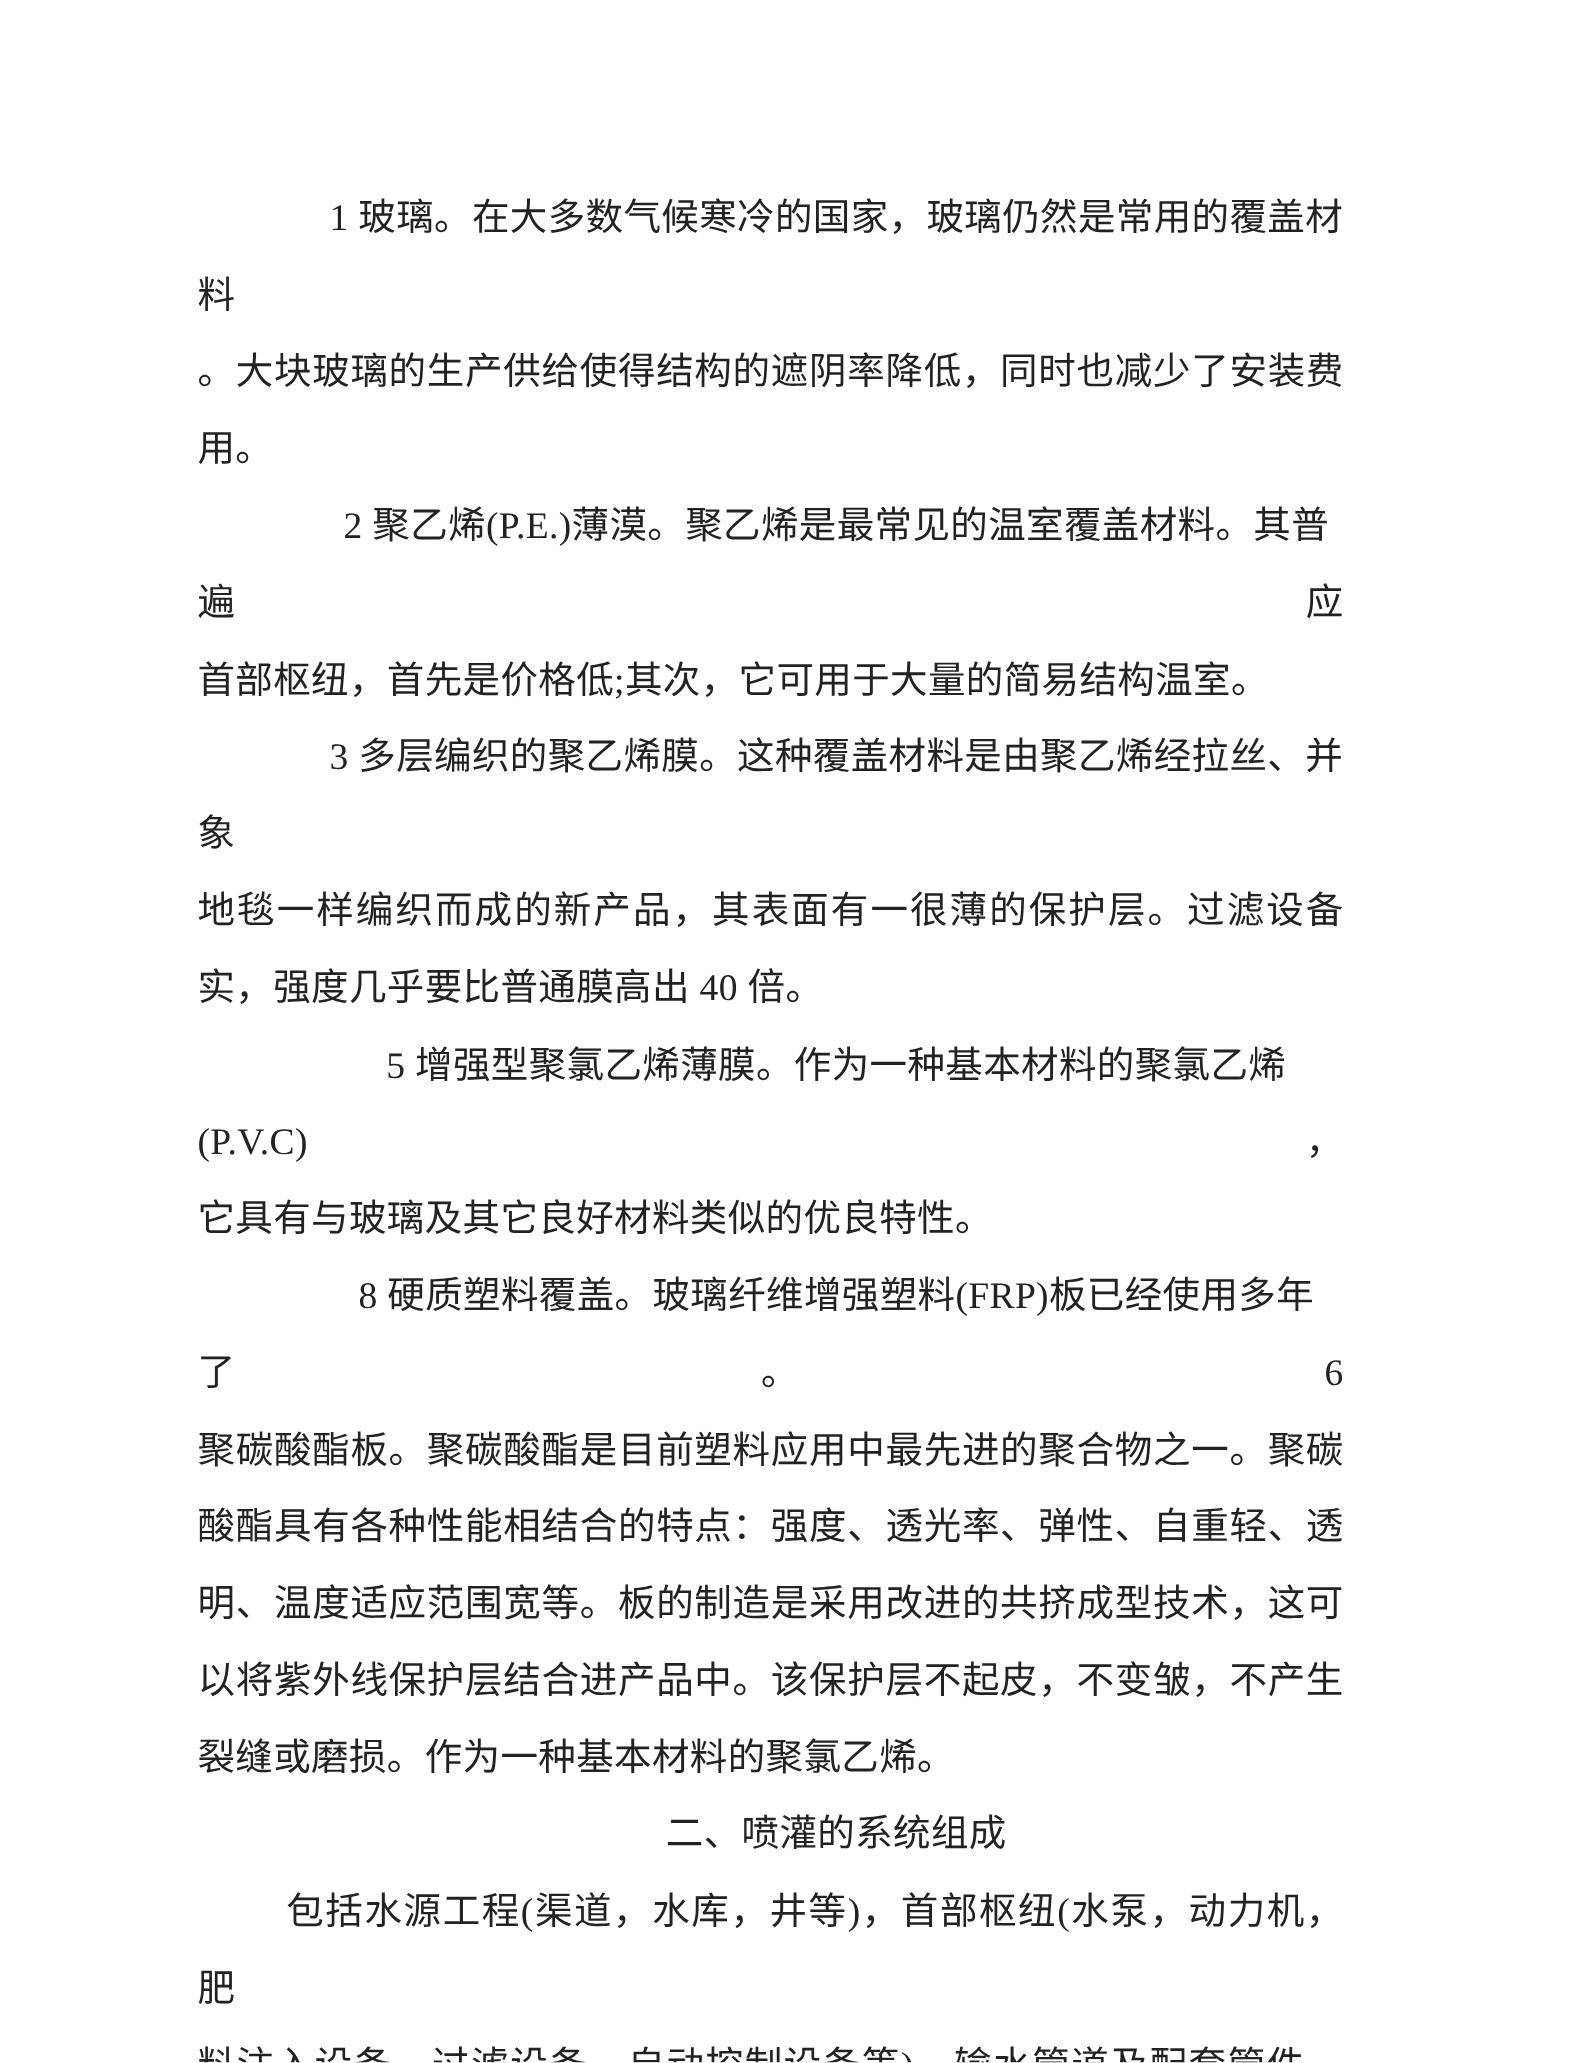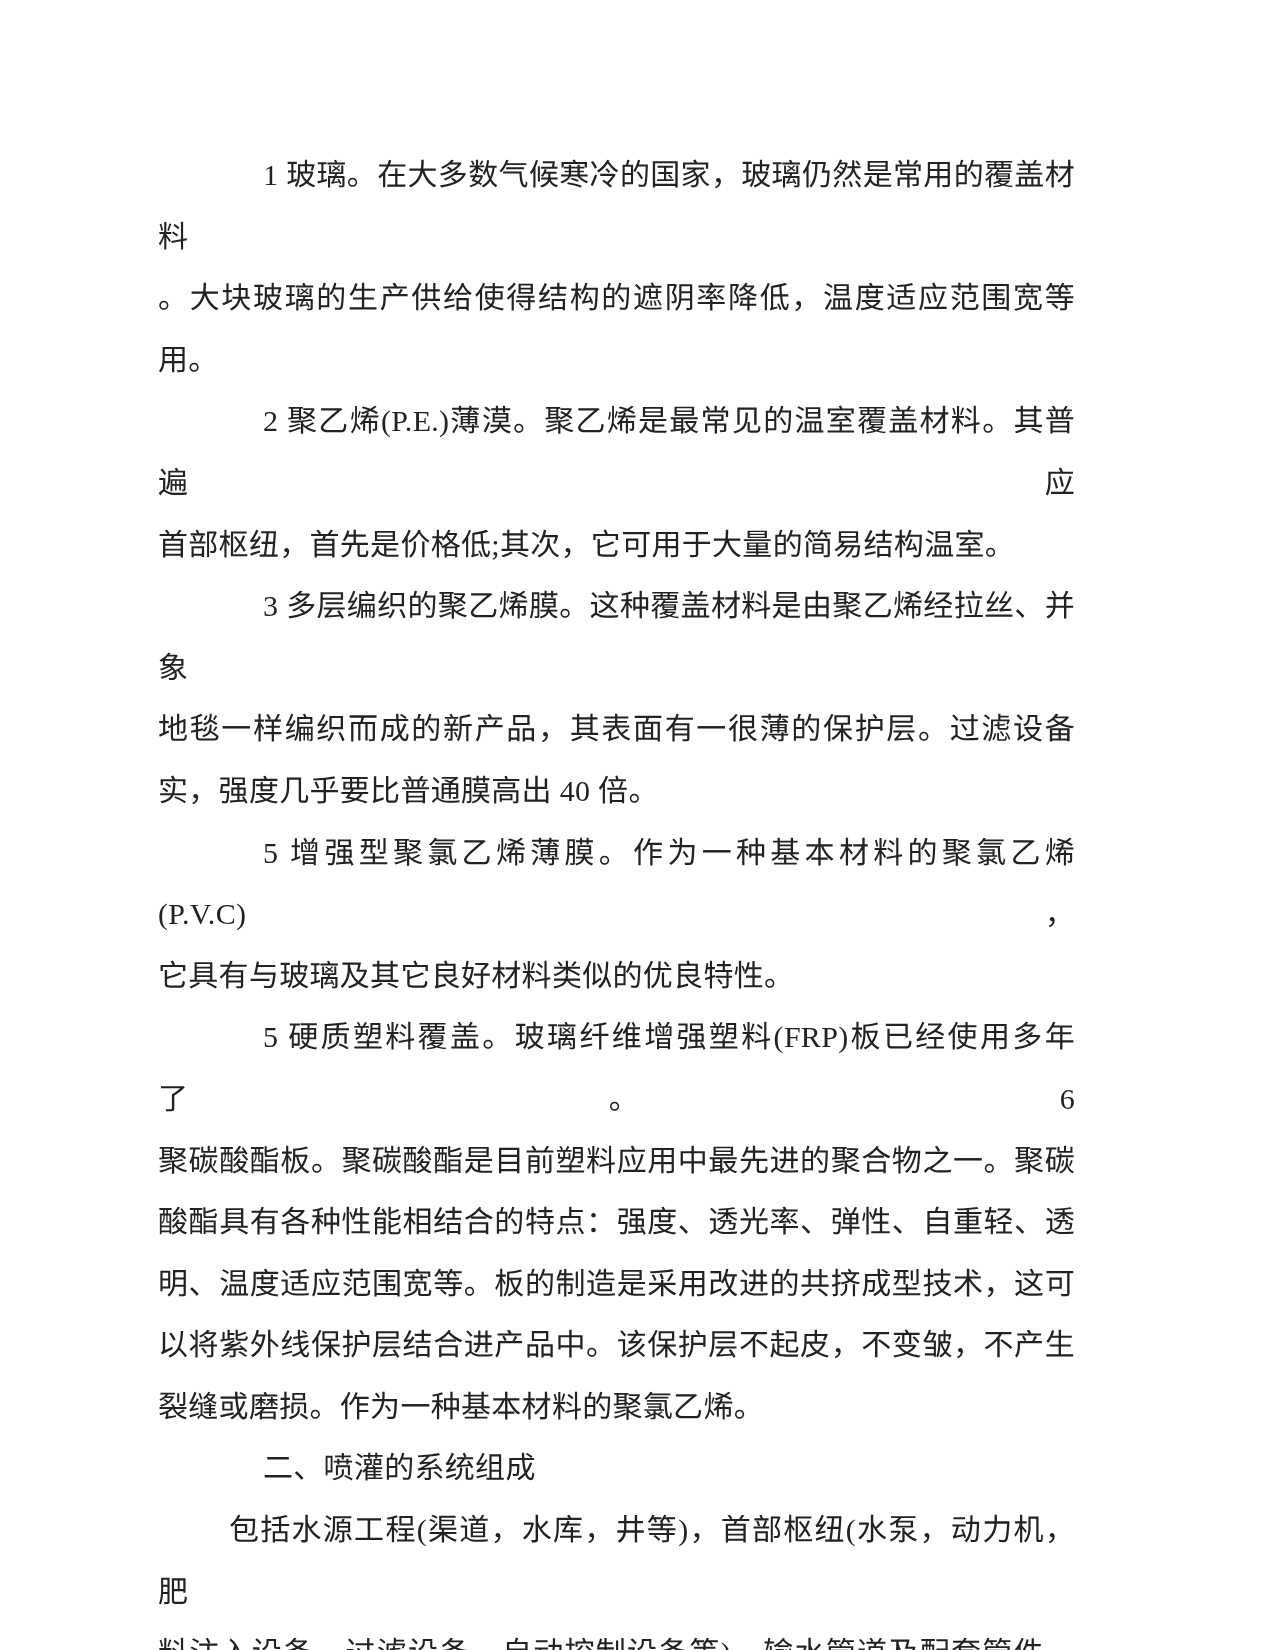--- a/index.html
+++ b/index.html
@@ -28,39 +28,39 @@
   }
   .line {
     min-height: 61.6px;
     text-align: left;
     white-space: normal;
   }
   .line.just {
     text-align: justify;
     text-align-last: justify;
   }
-  .line.ind-num { text-indent: 105px; }
+  .line.ind-num { text-indent: 105px; text-align: center; }
   .line.ind-std { text-indent: 71px; }
 </style>
 </head>
 <body>
 
 <div class="page">
   <div class="doc-body" id="doc-body">
       <div class="line just ind-num">1 玻璃。在大多数气候寒冷的国家，玻璃仍然是常用的覆盖材料</div>
-      <div class="line just">。大块玻璃的生产供给使得结构的遮阴率降低，温度适应范围宽等</div>
+      <div class="line just">。大块玻璃的生产供给使得结构的遮阴率降低，同时也减少了安装费</div>
       <div class="line">用。</div>
       <div class="line just ind-num">2 聚乙烯(P.E.)薄漠。聚乙烯是最常见的温室覆盖材料。其普遍应</div>
       <div class="line">首部枢纽，首先是价格低;其次，它可用于大量的简易结构温室。</div>
       <div class="line just ind-num">3 多层编织的聚乙烯膜。这种覆盖材料是由聚乙烯经拉丝、并象</div>
       <div class="line just">地毯一样编织而成的新产品，其表面有一很薄的保护层。过滤设备</div>
       <div class="line">实，强度几乎要比普通膜高出 40 倍。</div>
       <div class="line just ind-num">5 增强型聚氯乙烯薄膜。作为一种基本材料的聚氯乙烯(P.V.C)，</div>
       <div class="line">它具有与玻璃及其它良好材料类似的优良特性。</div>
-      <div class="line just ind-num">5 硬质塑料覆盖。玻璃纤维增强塑料(FRP)板已经使用多年了。6</div>
+      <div class="line just ind-num">8 硬质塑料覆盖。玻璃纤维增强塑料(FRP)板已经使用多年了。6</div>
       <div class="line just">聚碳酸酯板。聚碳酸酯是目前塑料应用中最先进的聚合物之一。聚碳</div>
       <div class="line just">酸酯具有各种性能相结合的特点：强度、透光率、弹性、自重轻、透</div>
       <div class="line just">明、温度适应范围宽等。板的制造是采用改进的共挤成型技术，这可</div>
       <div class="line just">以将紫外线保护层结合进产品中。该保护层不起皮，不变皱，不产生</div>
       <div class="line">裂缝或磨损。作为一种基本材料的聚氯乙烯。</div>
       <div class="line ind-num">二、喷灌的系统组成</div>
       <div class="line just ind-std">包括水源工程(渠道，水库，井等)，首部枢纽(水泵，动力机，肥</div>
       <div class="line just">料注入设备，过滤设备，自动控制设备等)，输水管道及配套管件，灌</div>
     </div>
 </div>

